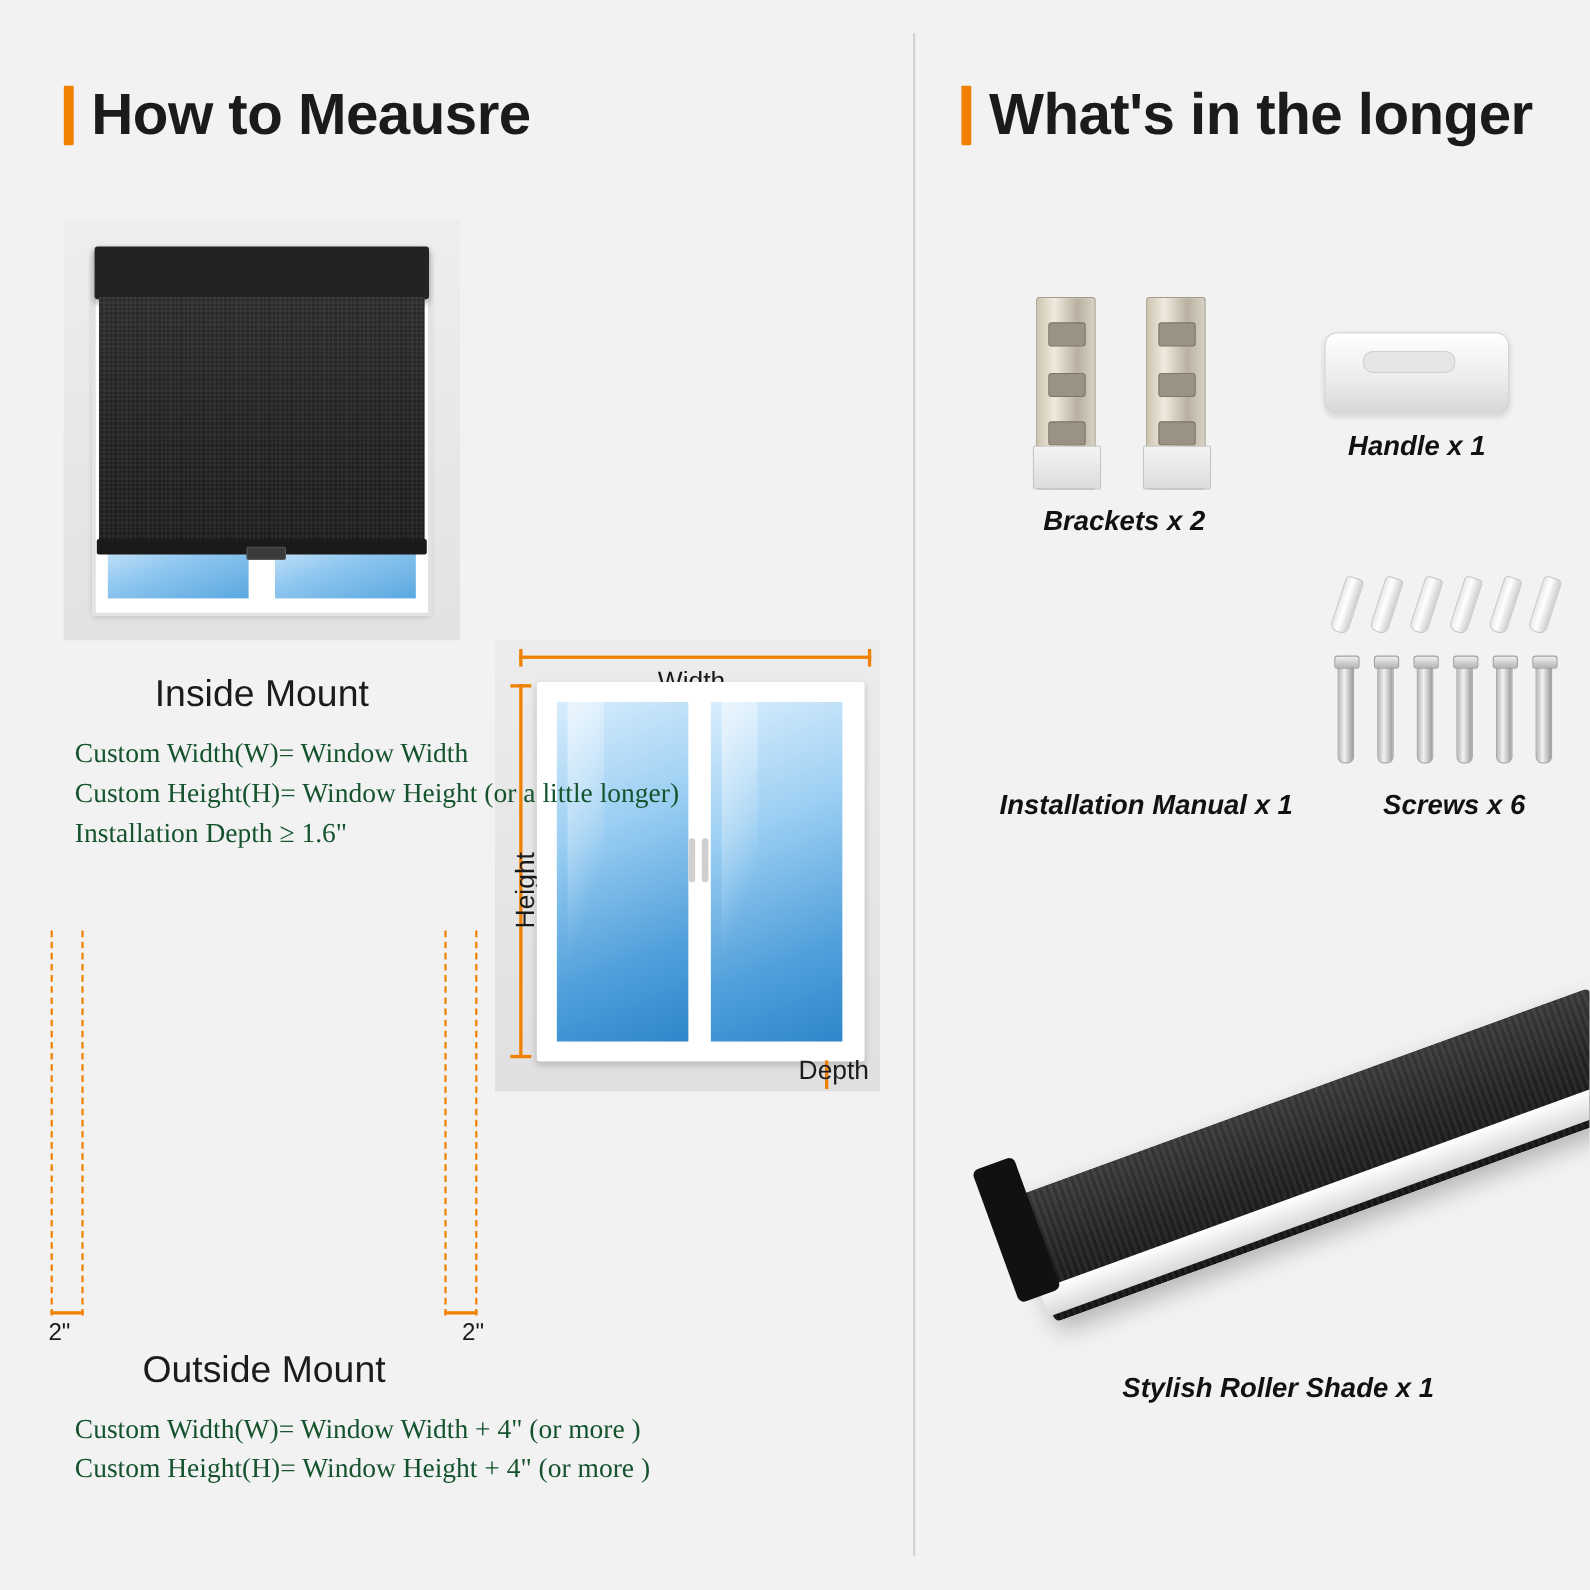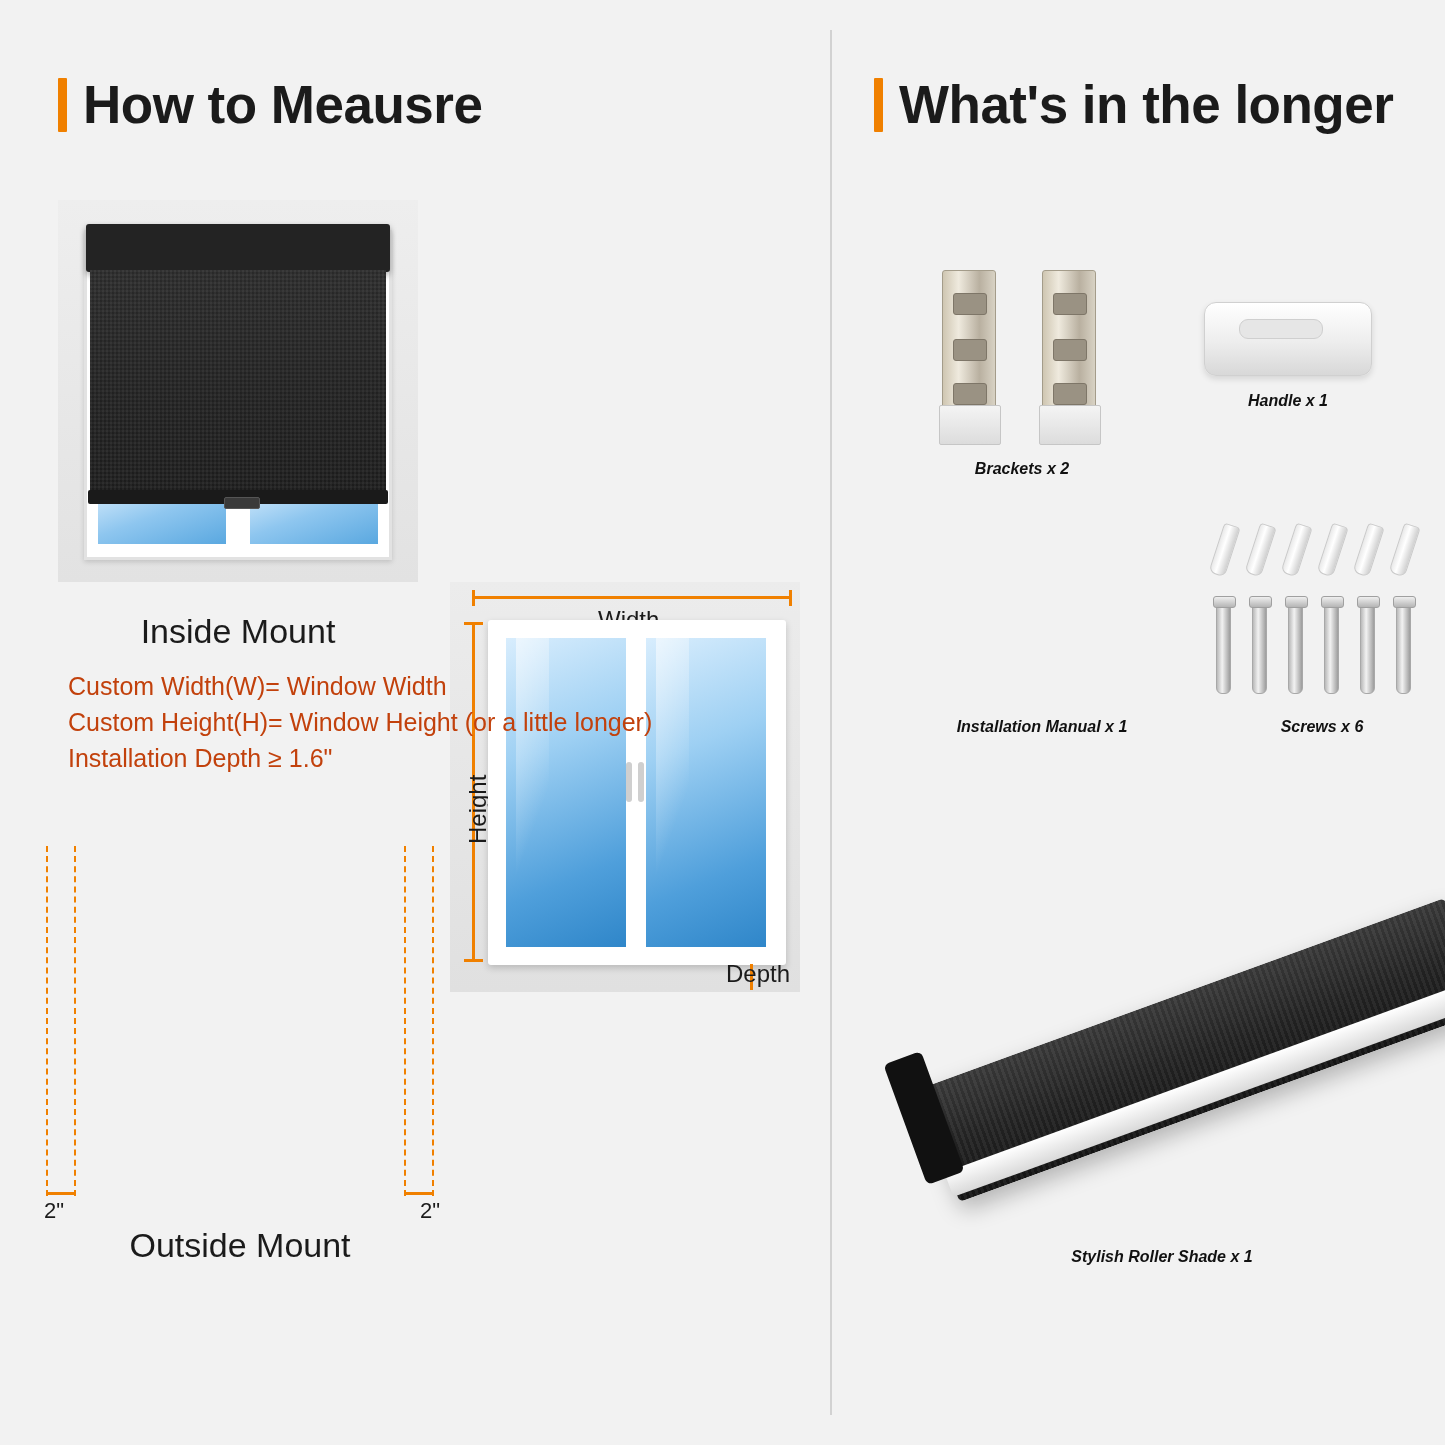--- a/index.html
+++ b/index.html
@@ -22,21 +22,21 @@
   .heading { display: flex; align-items: center; gap: 16px; }
   .heading .bar { width: 9px; height: 54px; background: #f08000; border-radius: 1px; }
   .heading .txt { font-size: 53px; font-weight: bold; letter-spacing: -0.5px; color: #1b1b1b; }
 
   
   .left { position: absolute; left: 0; top: 0; width: 830px; height: 1445px; }
   .left .heading { position: absolute; left: 58px; top: 74px; }
 
   .block { position: absolute; }
   .mount-title { font-size: 34px; font-weight: normal; color: #1b1b1b; text-align: center; }
-  .mount-lines { font-size: 25px; line-height: 36px; color: #c2410c; }
+  .mount-lines { font-size: 25px; line-height: 36px; color: #14532d; font-family: Liberation Serif, serif; }
 
   
   .shadeimg { position: relative; background: #e8e8e8; }
   .wall { position: absolute; inset: 0; background: linear-gradient(180deg,#eeeeee,#e2e2e2); }
   .winframe {
     position: absolute; background: #ffffff; border: 3px solid #e2e2e2;
     box-shadow: 0 2px 5px rgba(0,0,0,.15);
   }
   .glass-small {
     position: absolute; background: linear-gradient(160deg,#cfe8fb 0%, #8ec6ef 45%, #5aa8e0 100%);
@@ -81,21 +81,21 @@
   .lbl { position: absolute; font-size: 24px; color: #1b1b1b; background: transparent; }
   .lbl.vert { transform: rotate(-90deg); transform-origin: left top; white-space: nowrap; }
 
   .dash-v { position: absolute; width: 0; border-left: 2px dashed #f08000; }
   .dash-lbl { position: absolute; font-size: 22px; color: #1b1b1b; }
 
   
   .right { position: absolute; left: 832px; top: 0; width: 613px; height: 1445px; }
   .right .heading { position: absolute; left: 42px; top: 74px; }
   .pkg-label {
-    position: absolute; font-size: 16px; font-weight: bold; font-style: italic;
+    position: absolute; font-size: 25px; font-weight: bold; font-style: italic;
     color: #111; text-align: center; white-space: nowrap;
   }
 
   
   .bracket {
     position: absolute; width: 54px; height: 175px;
     background: linear-gradient(90deg,#cfc6b2,#efeade 30%,#b9b0a0 70%,#d8d2c4);
     border: 1px solid #a49c8a; border-radius: 3px;
   }
   .bracket .slot {
@@ -232,20 +232,24 @@
     <div class="dash-v" style="left:74px; top:846px; height:350px;"></div>
     <div class="dash-v" style="left:404px; top:846px; height:350px;"></div>
     <div class="dash-v" style="left:432px; top:846px; height:350px;"></div>
     <div class="arrow-line" style="position:absolute; left:46px; top:1192px; width:30px; height:3px;"></div>
     <div class="arrow-line" style="position:absolute; left:404px; top:1192px; width:30px; height:3px;"></div>
     <div class="dash-lbl" style="left:44px; top:1198px;">2"</div>
     <div class="dash-lbl" style="left:420px; top:1198px;">2"</div>
 
     <div class="mount-title" style="position:absolute; left:40px; top:1226px; width:400px;">Outside Mount</div>
 
+    <div class="mount-lines" style="position:absolute; left:68px; top:1282px; width:720px;">
+      <div>Custom Width(W)= Window Width + 4" (or more )</div>
+      <div>Custom Height(H)= Window Height + 4" (or more )</div>
+    </div>
   </div>
 
   <div class="right">
 
     <div class="heading">
       <span class="bar"></span>
       <span class="txt">What's in the longer</span>
     </div>
 
     <div style="position:absolute; left:110px; top:270px;">

